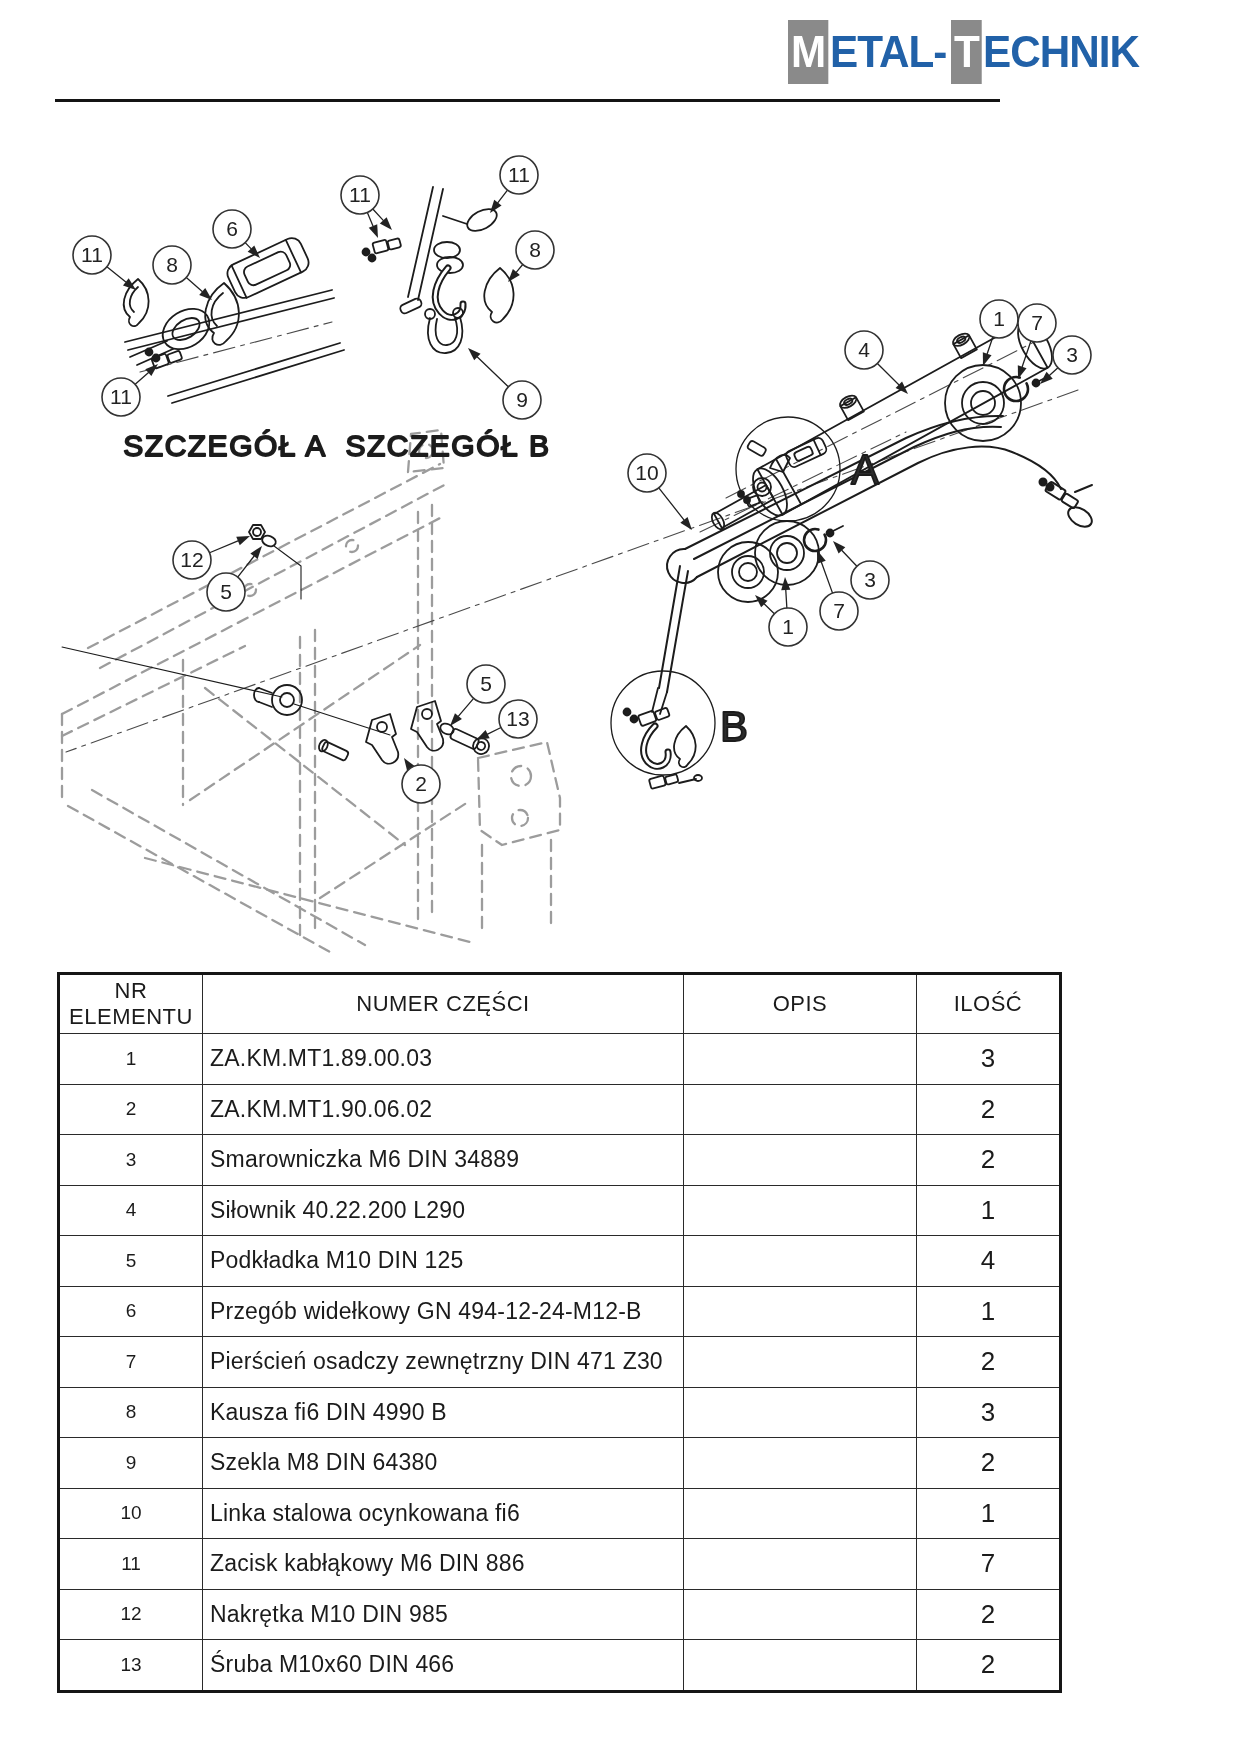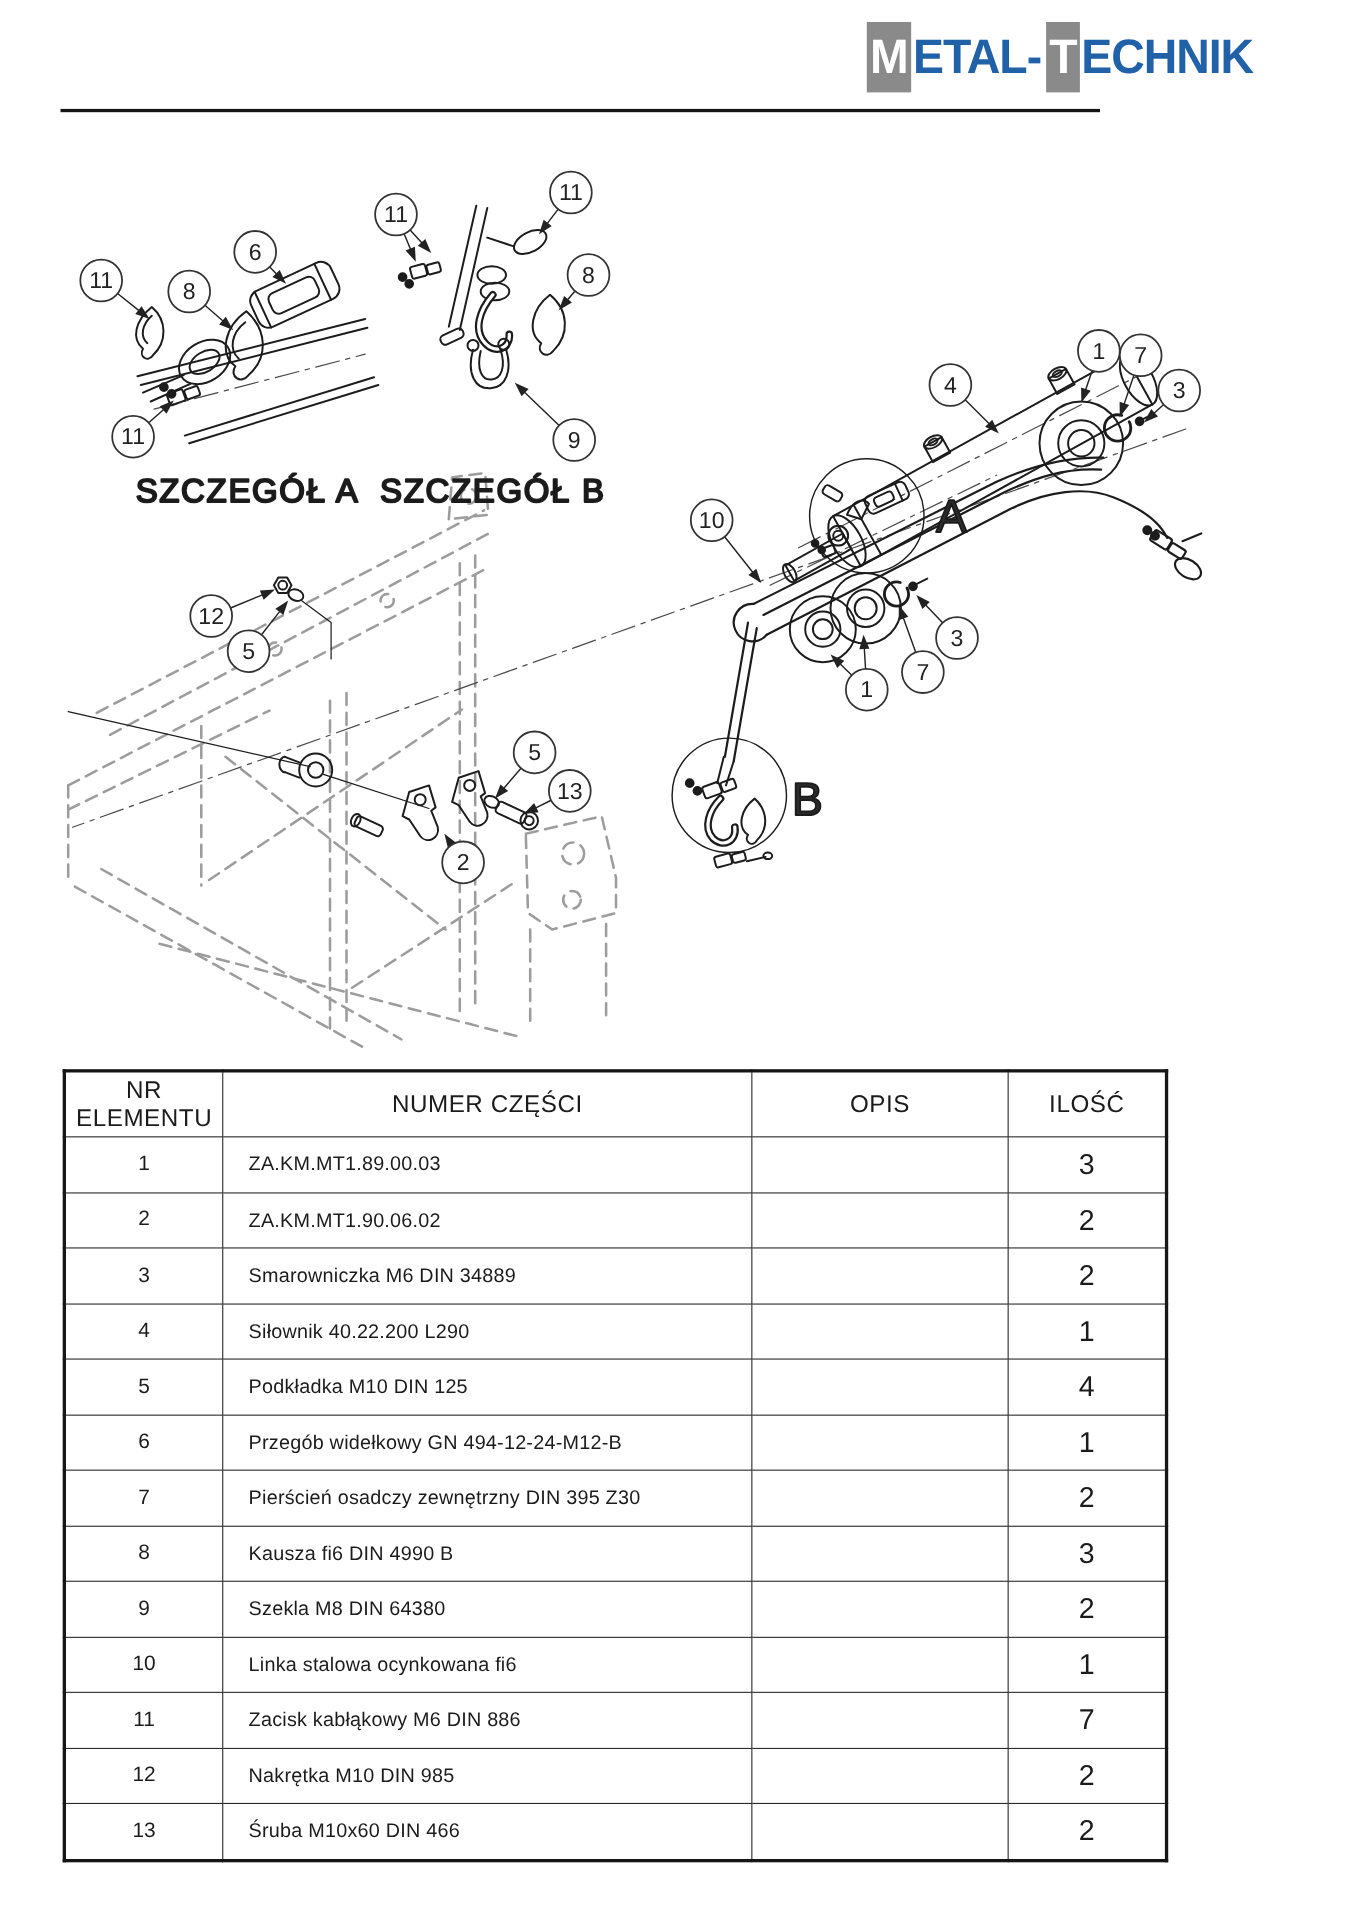--- a/index.html
+++ b/index.html
@@ -32,21 +32,21 @@
     border:3px solid #161616;
     margin-top:12px;
   }
   table.bom th, table.bom td{border:1.6px solid #2a2a2a;background:#fff;}
   table.bom th{
     height:58px;font-weight:400;font-size:22px;letter-spacing:.5px;
     text-align:center;vertical-align:middle;padding:0 6px;
   }
   table.bom td{height:47.5px;vertical-align:middle;}
   td.nr{width:130px;text-align:center;font-size:19px;}
-  td.part{width:468px;text-align:left;padding-left:23px;font-size:18px;letter-spacing:.2px;}
+  td.part{width:468px;text-align:left;padding-left:7px;font-size:23px;letter-spacing:.2px;}
   td.opis{width:220px;}
   td.qty{width:130px;text-align:center;font-size:26px;}
   th.c-nr{width:130px;}th.c-part{width:468px;}th.c-opis{width:220px;}th.c-qty{width:130px;}
 </style>
 </head>
 <body>
 
 <div class="page">
 
   <header>
@@ -467,21 +467,21 @@
           <td class="qty">4</td>
         </tr>
         <tr>
           <td class="nr">6</td>
           <td class="part">Przegób widełkowy GN 494-12-24-M12-B</td>
           <td class="opis"></td>
           <td class="qty">1</td>
         </tr>
         <tr>
           <td class="nr">7</td>
-          <td class="part">Pierścień osadczy zewnętrzny DIN 395 Z30</td>
+          <td class="part">Pierścień osadczy zewnętrzny DIN 471 Z30</td>
           <td class="opis"></td>
           <td class="qty">2</td>
         </tr>
         <tr>
           <td class="nr">8</td>
           <td class="part">Kausza fi6 DIN 4990 B</td>
           <td class="opis"></td>
           <td class="qty">3</td>
         </tr>
         <tr>

